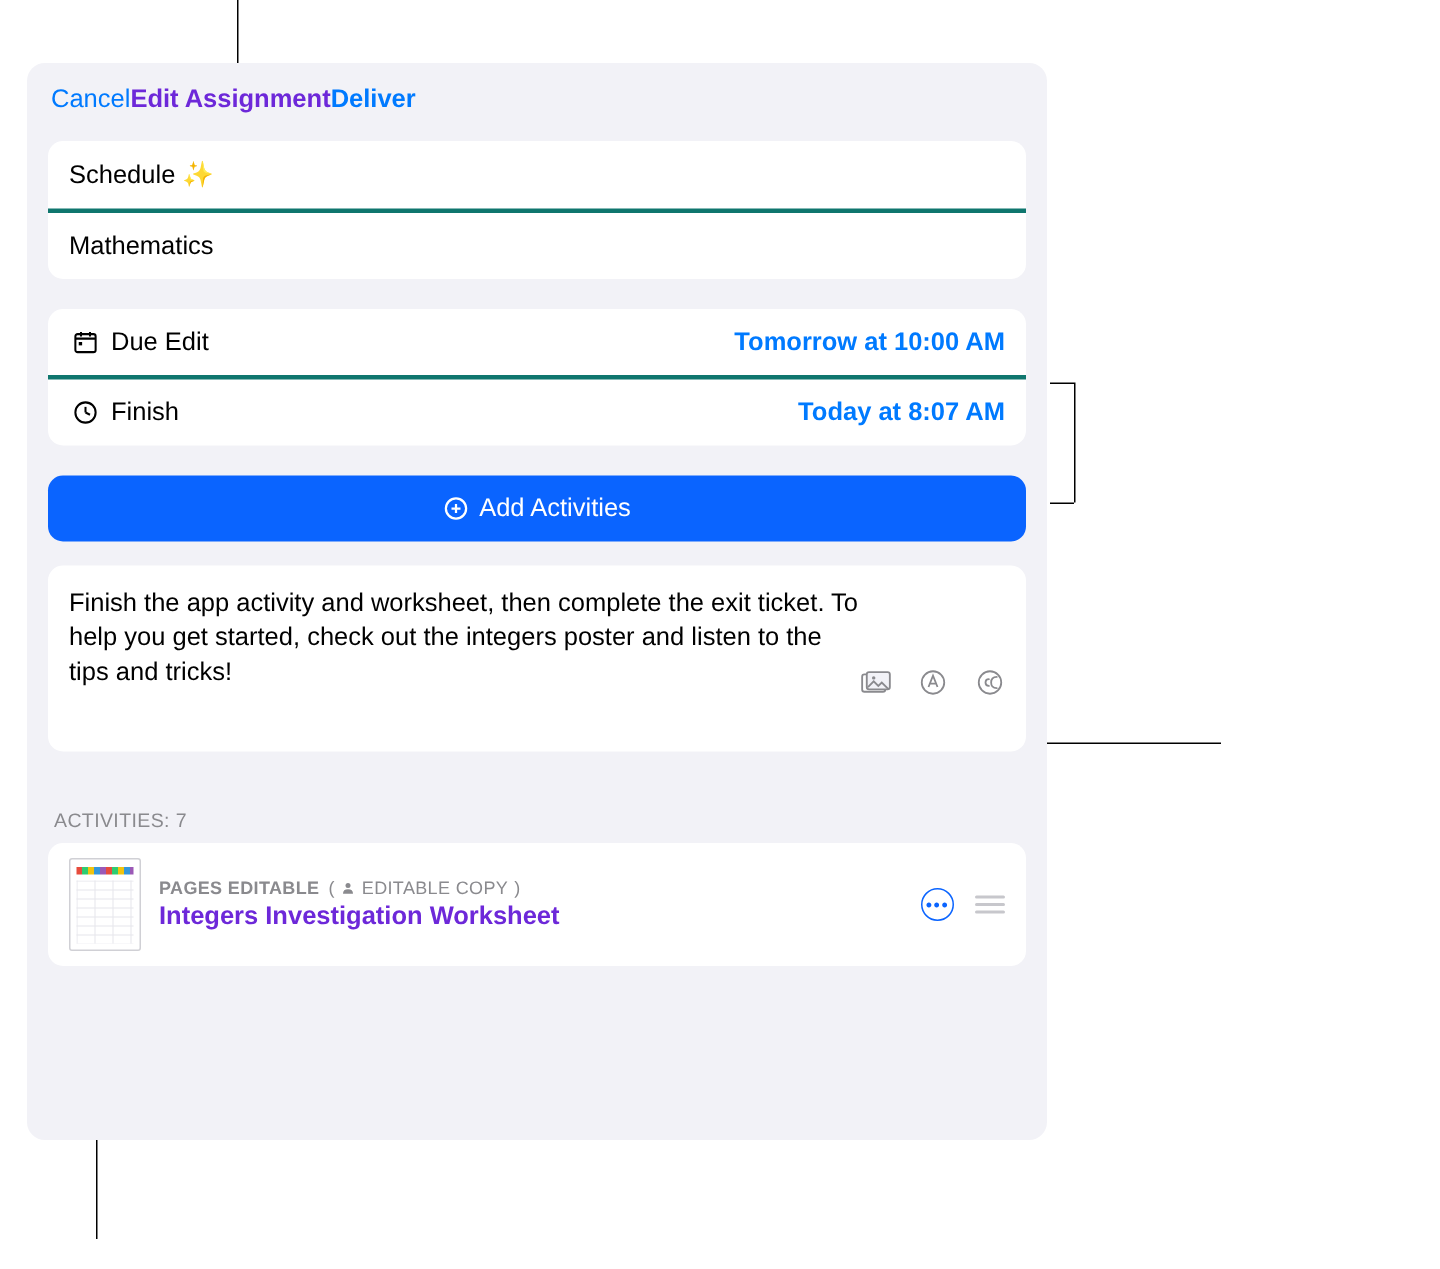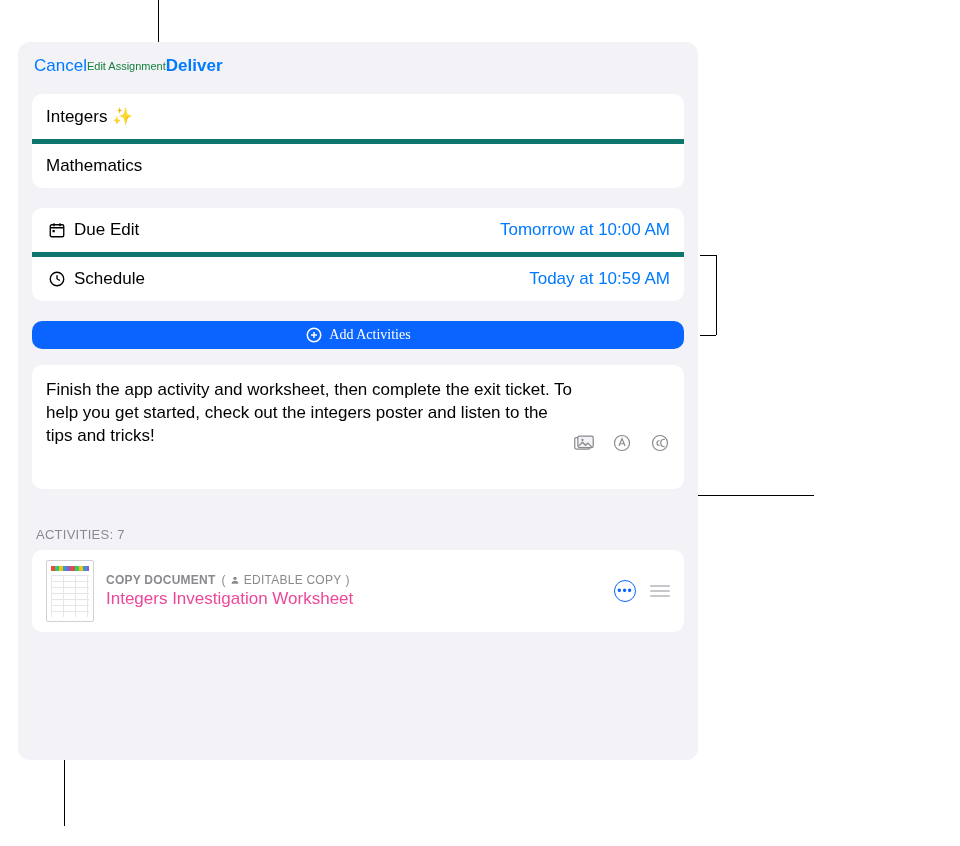--- a/index.html
+++ b/index.html
@@ -30,61 +30,60 @@
     align-items: center;
     justify-content: flex-start;
     padding: 0 16px;
   }
   .nav-left, .nav-right {
     font-size: 17px;
     color: #007aff;
   }
   .nav-right { font-weight: 600; }
   .nav-title {
-    font-size: 11px;
-    font-weight: 400;
-    color: #15803d;
+    font-size: 17px;
+    font-weight: 700;
+    color: #6d28d9;
   }
   .card {
     background: #fff;
     border-radius: 10px;
     margin: 0 14px 20px 14px;
   }
   .card-row {
     display: flex;
     align-items: center;
     padding: 12px 14px;
     font-size: 17px;
     color: #000;
-    border-top: 5px solid #0f766e;
+    border-top: 3px solid #0f766e;
   }
   .card-row:first-child { border-top: none; }
   .card-row .icon {
     width: 22px;
     display: flex;
     align-items: center;
     justify-content: center;
     margin-right: 6px;
   }
   .row-label { flex: 0 0 auto; }
   .row-spacer { flex: 1; }
-  .row-value { color: #007aff; font-size: 17px; }
+  .row-value { color: #007aff; font-size: 17px; font-weight: bold; }
   .title-card { margin-top: 4px; }
   .add-activities-btn {
     margin: 0 14px 16px 14px;
     background: #0a64ff;
     color: #fff;
     border-radius: 10px;
-    height: 28px;
+    height: 44px;
     display: flex;
     align-items: center;
     justify-content: center;
-    font-size: 14px;
+    font-size: 17px;
     gap: 6px;
-    font-family: Liberation Serif, serif;
   }
   .instructions-card {
     padding: 14px 14px 10px 14px;
     display: flex;
     flex-direction: row;
   }
   .instructions-text {
     font-size: 17px;
     line-height: 1.35;
     color: #000;
@@ -150,22 +149,22 @@
     gap: 6px;
   }
   .activity-meta .sub {
     display: inline-flex;
     align-items: center;
     gap: 4px;
     font-weight: 500;
   }
   .activity-title {
     font-size: 17px;
-    font-weight: 400;
-    color: #ec4899;
+    font-weight: 700;
+    color: #6d28d9;
     margin-top: 2px;
   }
   .activity-actions {
     display: flex;
     align-items: center;
     gap: 14px;
   }
   .more-icon {
     width: 22px; height: 22px;
     border: 1.6px solid #0a64ff;
@@ -211,21 +210,21 @@
 <div class="panel">
 
   <div class="navbar">
     <div class="nav-left">Cancel</div>
     <div class="nav-title">Edit Assignment</div>
     <div class="nav-right">Deliver</div>
   </div>
 
   <div class="card title-card">
     <div class="card-row">
-      <span>Integers ✨</span>
+      <span>Schedule ✨</span>
     </div>
     <div class="card-row">
       <span>Mathematics</span>
     </div>
   </div>
 
   <div class="card">
     <div class="card-row">
       <span class="icon">
         <svg width="18" height="18" viewBox="0 0 24 24" fill="none" stroke="#000" stroke-width="1.8">
@@ -241,23 +240,23 @@
       <span class="row-value">Tomorrow at 10:00 AM</span>
     </div>
     <div class="card-row">
       <span class="icon">
         <svg width="18" height="18" viewBox="0 0 24 24" fill="none" stroke="#000" stroke-width="1.8">
           <circle cx="12" cy="12" r="9"></circle>
           <line x1="12" y1="7" x2="12" y2="12"></line>
           <line x1="12" y1="12" x2="16" y2="14"></line>
         </svg>
       </span>
-      <span class="row-label">Schedule</span>
+      <span class="row-label">Finish</span>
       <span class="row-spacer"></span>
-      <span class="row-value">Today at 10:59 AM</span>
+      <span class="row-value">Today at 8:07 AM</span>
     </div>
   </div>
 
   <div class="add-activities-btn">
     <span>
       <svg width="18" height="18" viewBox="0 0 24 24" fill="none" stroke="#fff" stroke-width="2">
         <circle cx="12" cy="12" r="9"></circle>
         <line x1="12" y1="8" x2="12" y2="16"></line>
         <line x1="8" y1="12" x2="16" y2="12"></line>
       </svg>
@@ -290,21 +289,21 @@
       </span>
     </div>
   </div>
 
   <div class="section-header">ACTIVITIES: 7</div>
 
   <div class="card activity-card">
     <div class="thumb"></div>
     <div style="flex:1">
       <div class="activity-meta">
-        <span>COPY DOCUMENT</span>
+        <span>PAGES EDITABLE</span>
         <span class="sub">
           (
           <svg width="10" height="10" viewBox="0 0 24 24" fill="#8a8a8e">
             <circle cx="12" cy="8" r="4"></circle>
             <path d="M4 21 q0 -7 8 -7 t8 7 Z"></path>
           </svg>
           <span>EDITABLE COPY</span>
           )
         </span>
       </div>

